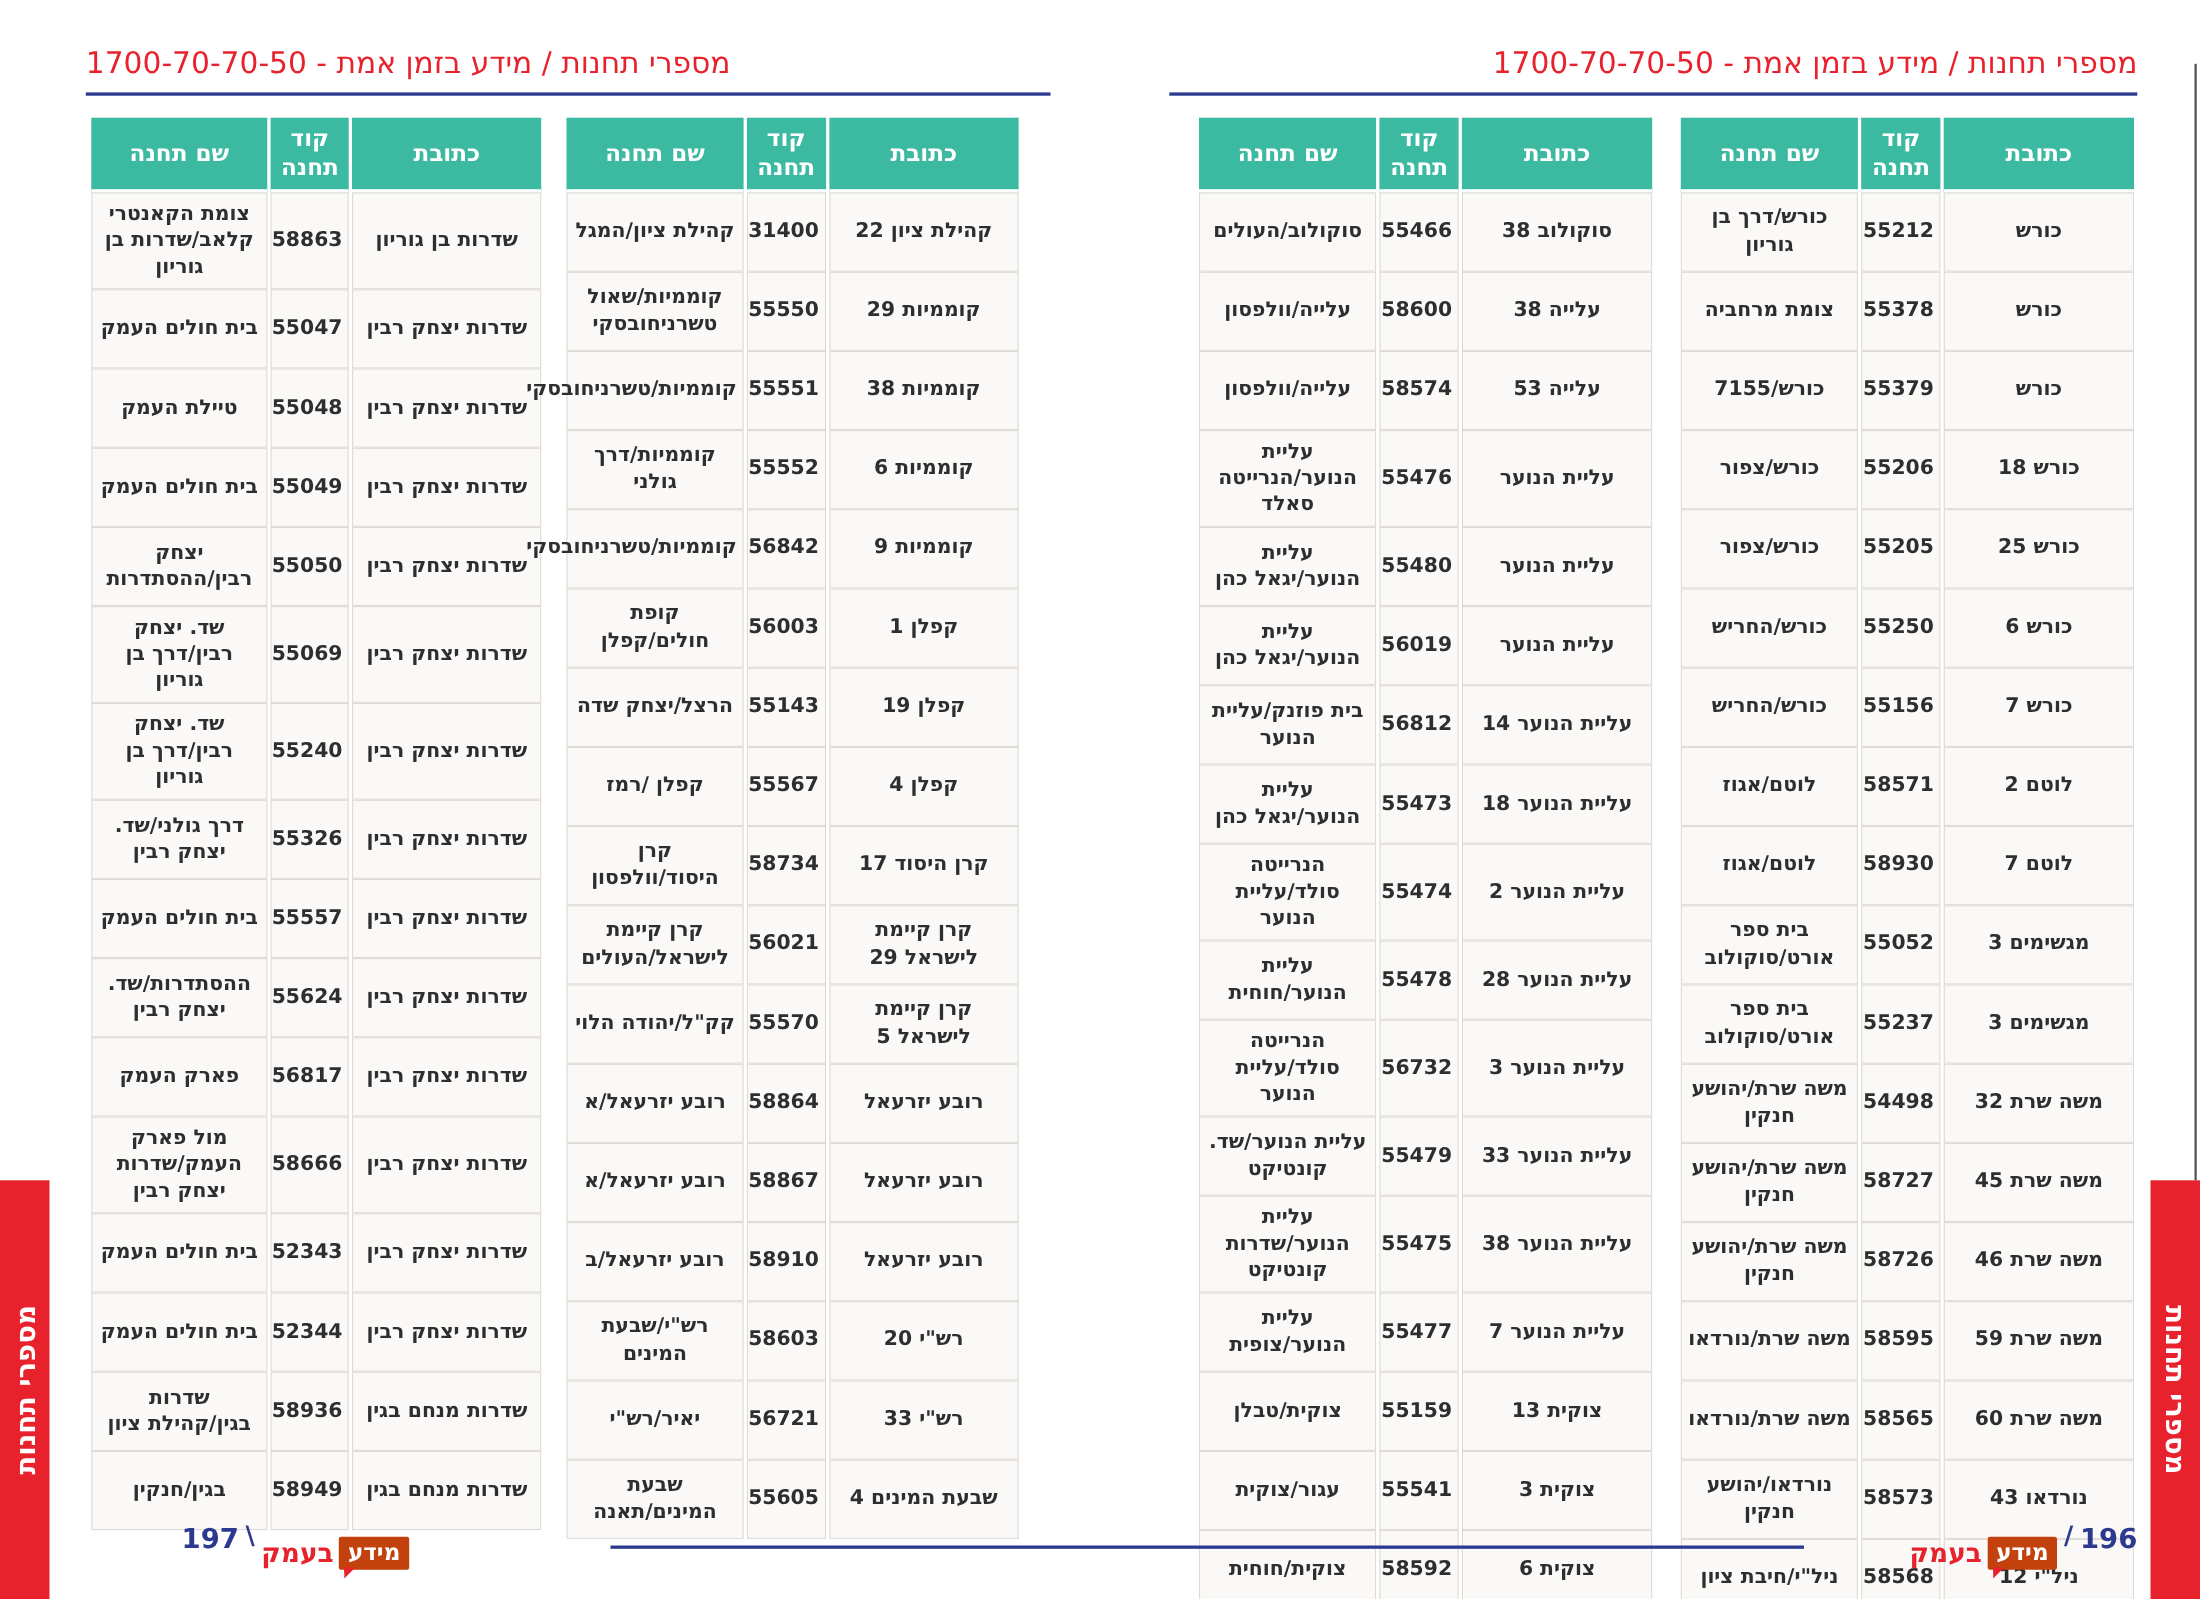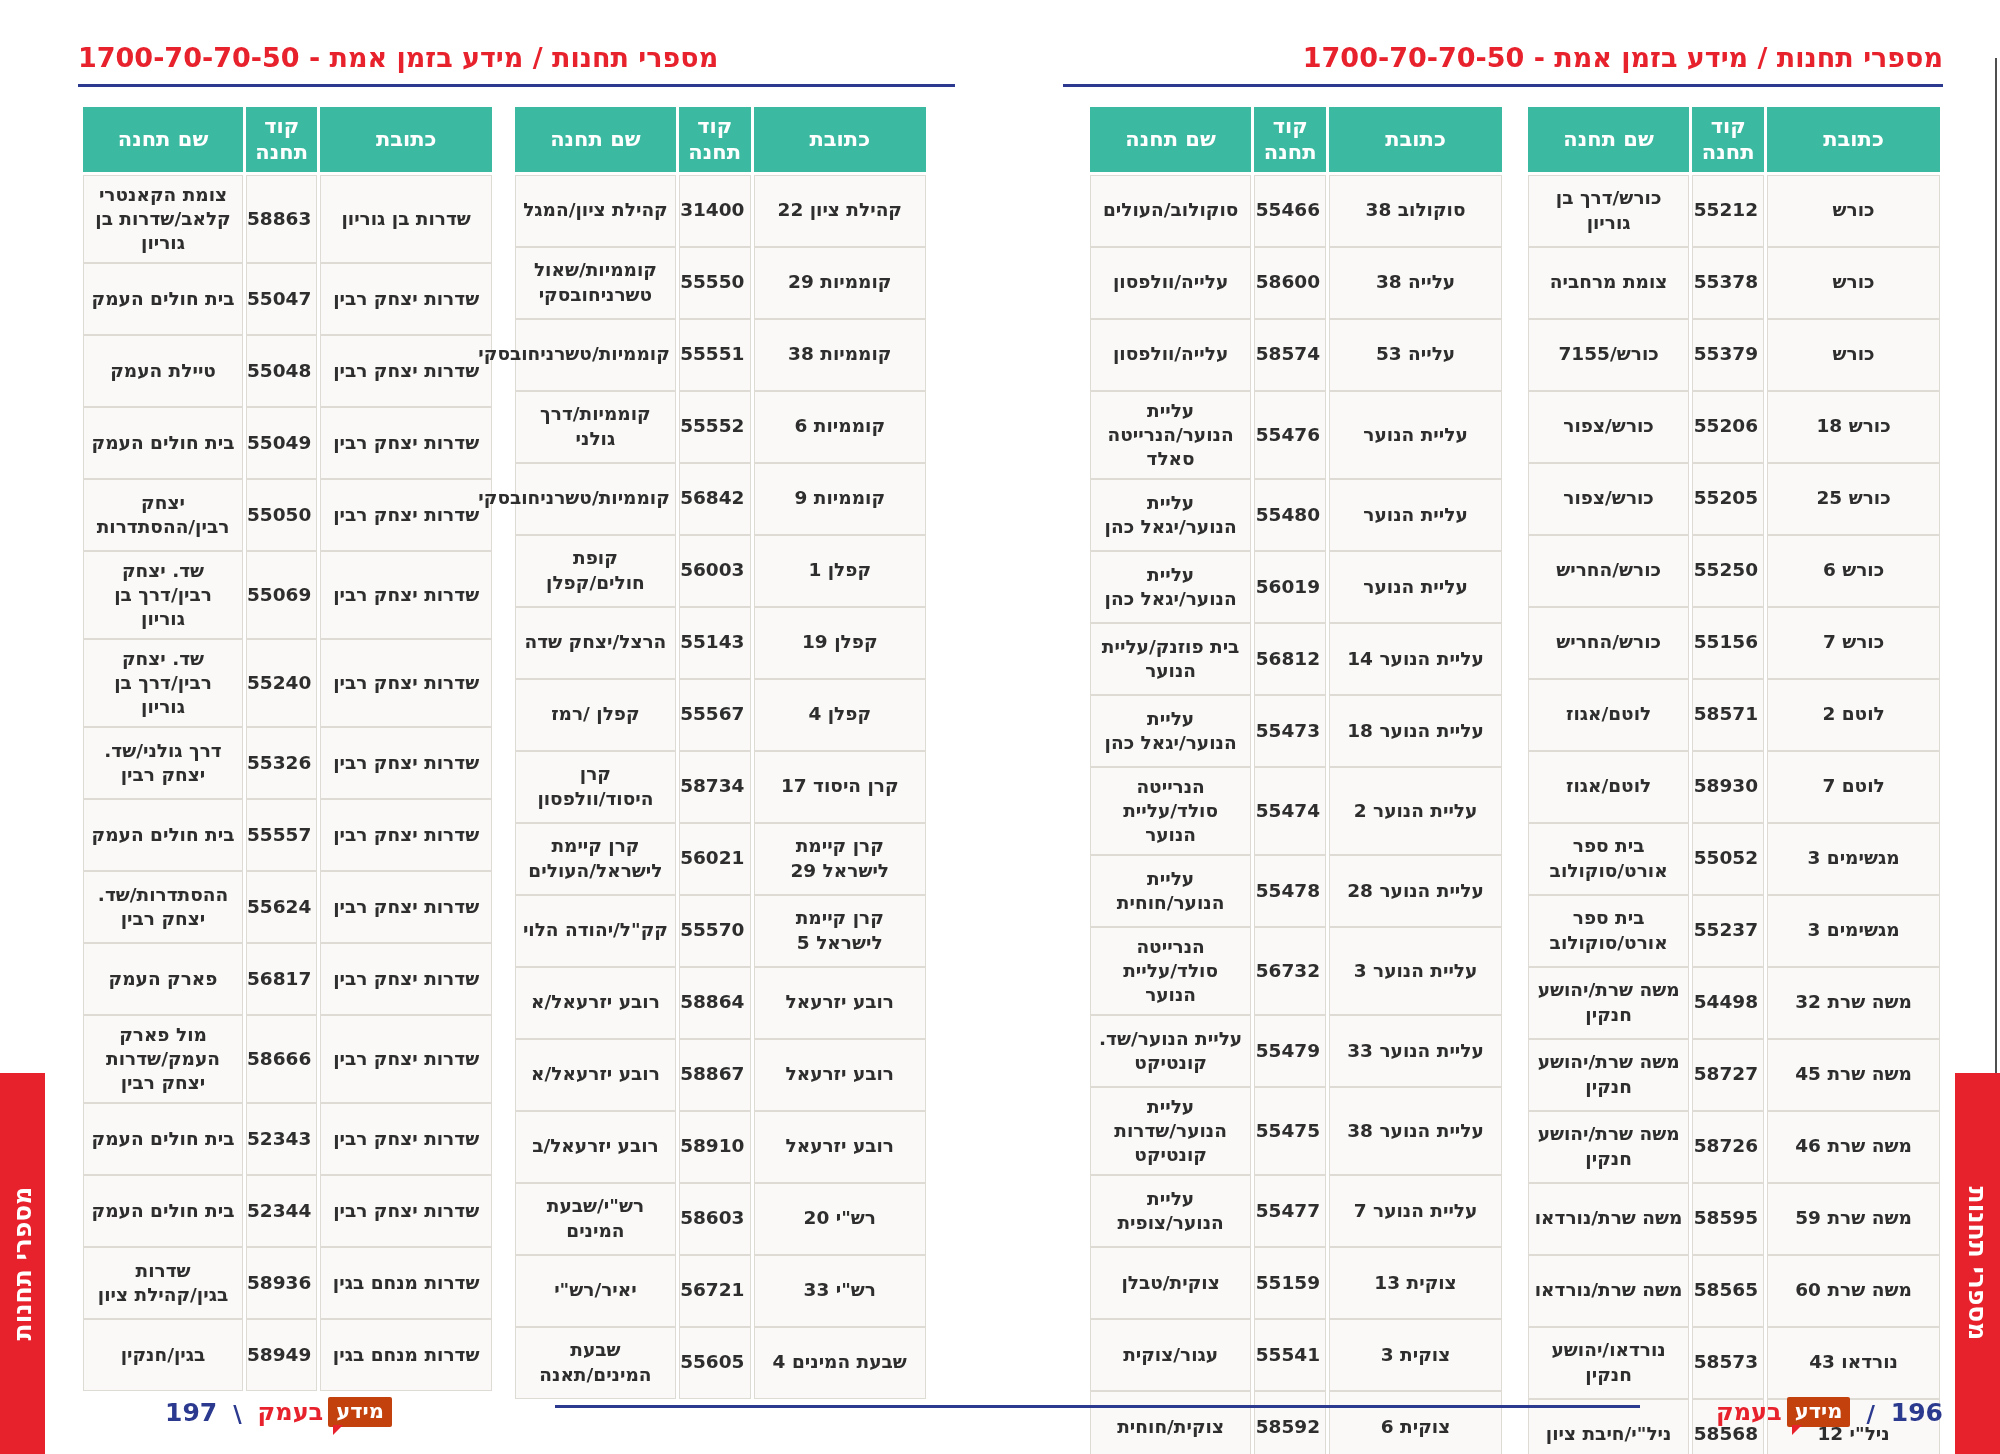--- a/index.html
+++ b/index.html
@@ -1,38 +1,38 @@
 <!DOCTYPE html>
 <html lang="he"><head>
 <meta charset="utf-8">
 <style>
   html,body{margin:0;padding:0;background:#ffffff;}
   body{font-family:"DejaVu Sans", sans-serif;}
   .spread{position:relative;width:2000px;height:1454px;background:#ffffff;overflow:hidden;}
 
-  .title{position:absolute;top:42px;color:#E8222D;font-weight:bold;font-size:27px;direction:rtl;white-space:nowrap;}
+  .title{position:absolute;top:42px;color:#E8222D;font-weight:normal;font-size:27px;direction:rtl;white-space:nowrap;}
   #title-197{left:78px;width:880px;text-align:left;}
   #title-196{left:1063px;width:880px;text-align:right;}
 
   .rule{position:absolute;top:84px;height:3px;background:#2B3A8F;}
   #rule-197{left:78px;width:877px;}
   #rule-196{left:1063px;width:880px;}
 
   table.sched{position:absolute;top:107px;border-collapse:separate;border-spacing:3px 0;table-layout:fixed;}
   #t-197-left{left:80px;width:415px;}
   #t-197-right{left:512px;width:417px;}
   #t-196-left{left:1087px;width:418px;}
   #t-196-right{left:1525px;width:418px;}
   table.sched th{background:#3BB9A1;color:#ffffff;font-size:21px;font-weight:bold;text-align:center;vertical-align:middle;padding:6px 3px;border-bottom:3px solid #ffffff;line-height:1.25;height:52px;}
   table.sched td{background:#FAF9F7;border:1px solid #DEDAD4;color:#2E2E2E;font-size:18.5px;font-weight:bold;text-align:center;vertical-align:middle;padding:7px 5px;line-height:1.3;height:56px;}
   table.sched .c0{width:40%;}
   table.sched .c1{width:17%;}
   table.sched .c2{width:43%;}
 
-  .footer{position:absolute;top:1384px;display:flex;align-items:flex-end;gap:16px;direction:ltr;}
+  .footer{position:absolute;top:1384px;display:flex;align-items:flex-start;gap:6px;direction:ltr;}
   #footer-197{left:165px;}
   #footer-196{right:57px;}
   .pagenum{color:#2B3A8F;font-size:25px;font-weight:bold;}
   .psep{color:#2B3A8F;font-size:23px;font-weight:bold;}
   .brand{display:flex;align-items:center;gap:5px;direction:ltr;margin-top:13px;}
   .brand-plain{color:#E8222D;font-size:24px;font-weight:bold;}
   .brand-box{position:relative;background:#c2410c;color:#ffffff;font-size:21px;font-weight:bold;padding:2px 8px 4px;border-radius:2px;}
   .brand-box::after{content:"";position:absolute;left:5px;bottom:-8px;border:5px solid transparent;border-top-color:#E8222D;border-left-color:#E8222D;}
   .hline{position:absolute;left:555px;top:1405px;width:1085px;height:3px;background:#2B3A8F;}
 

